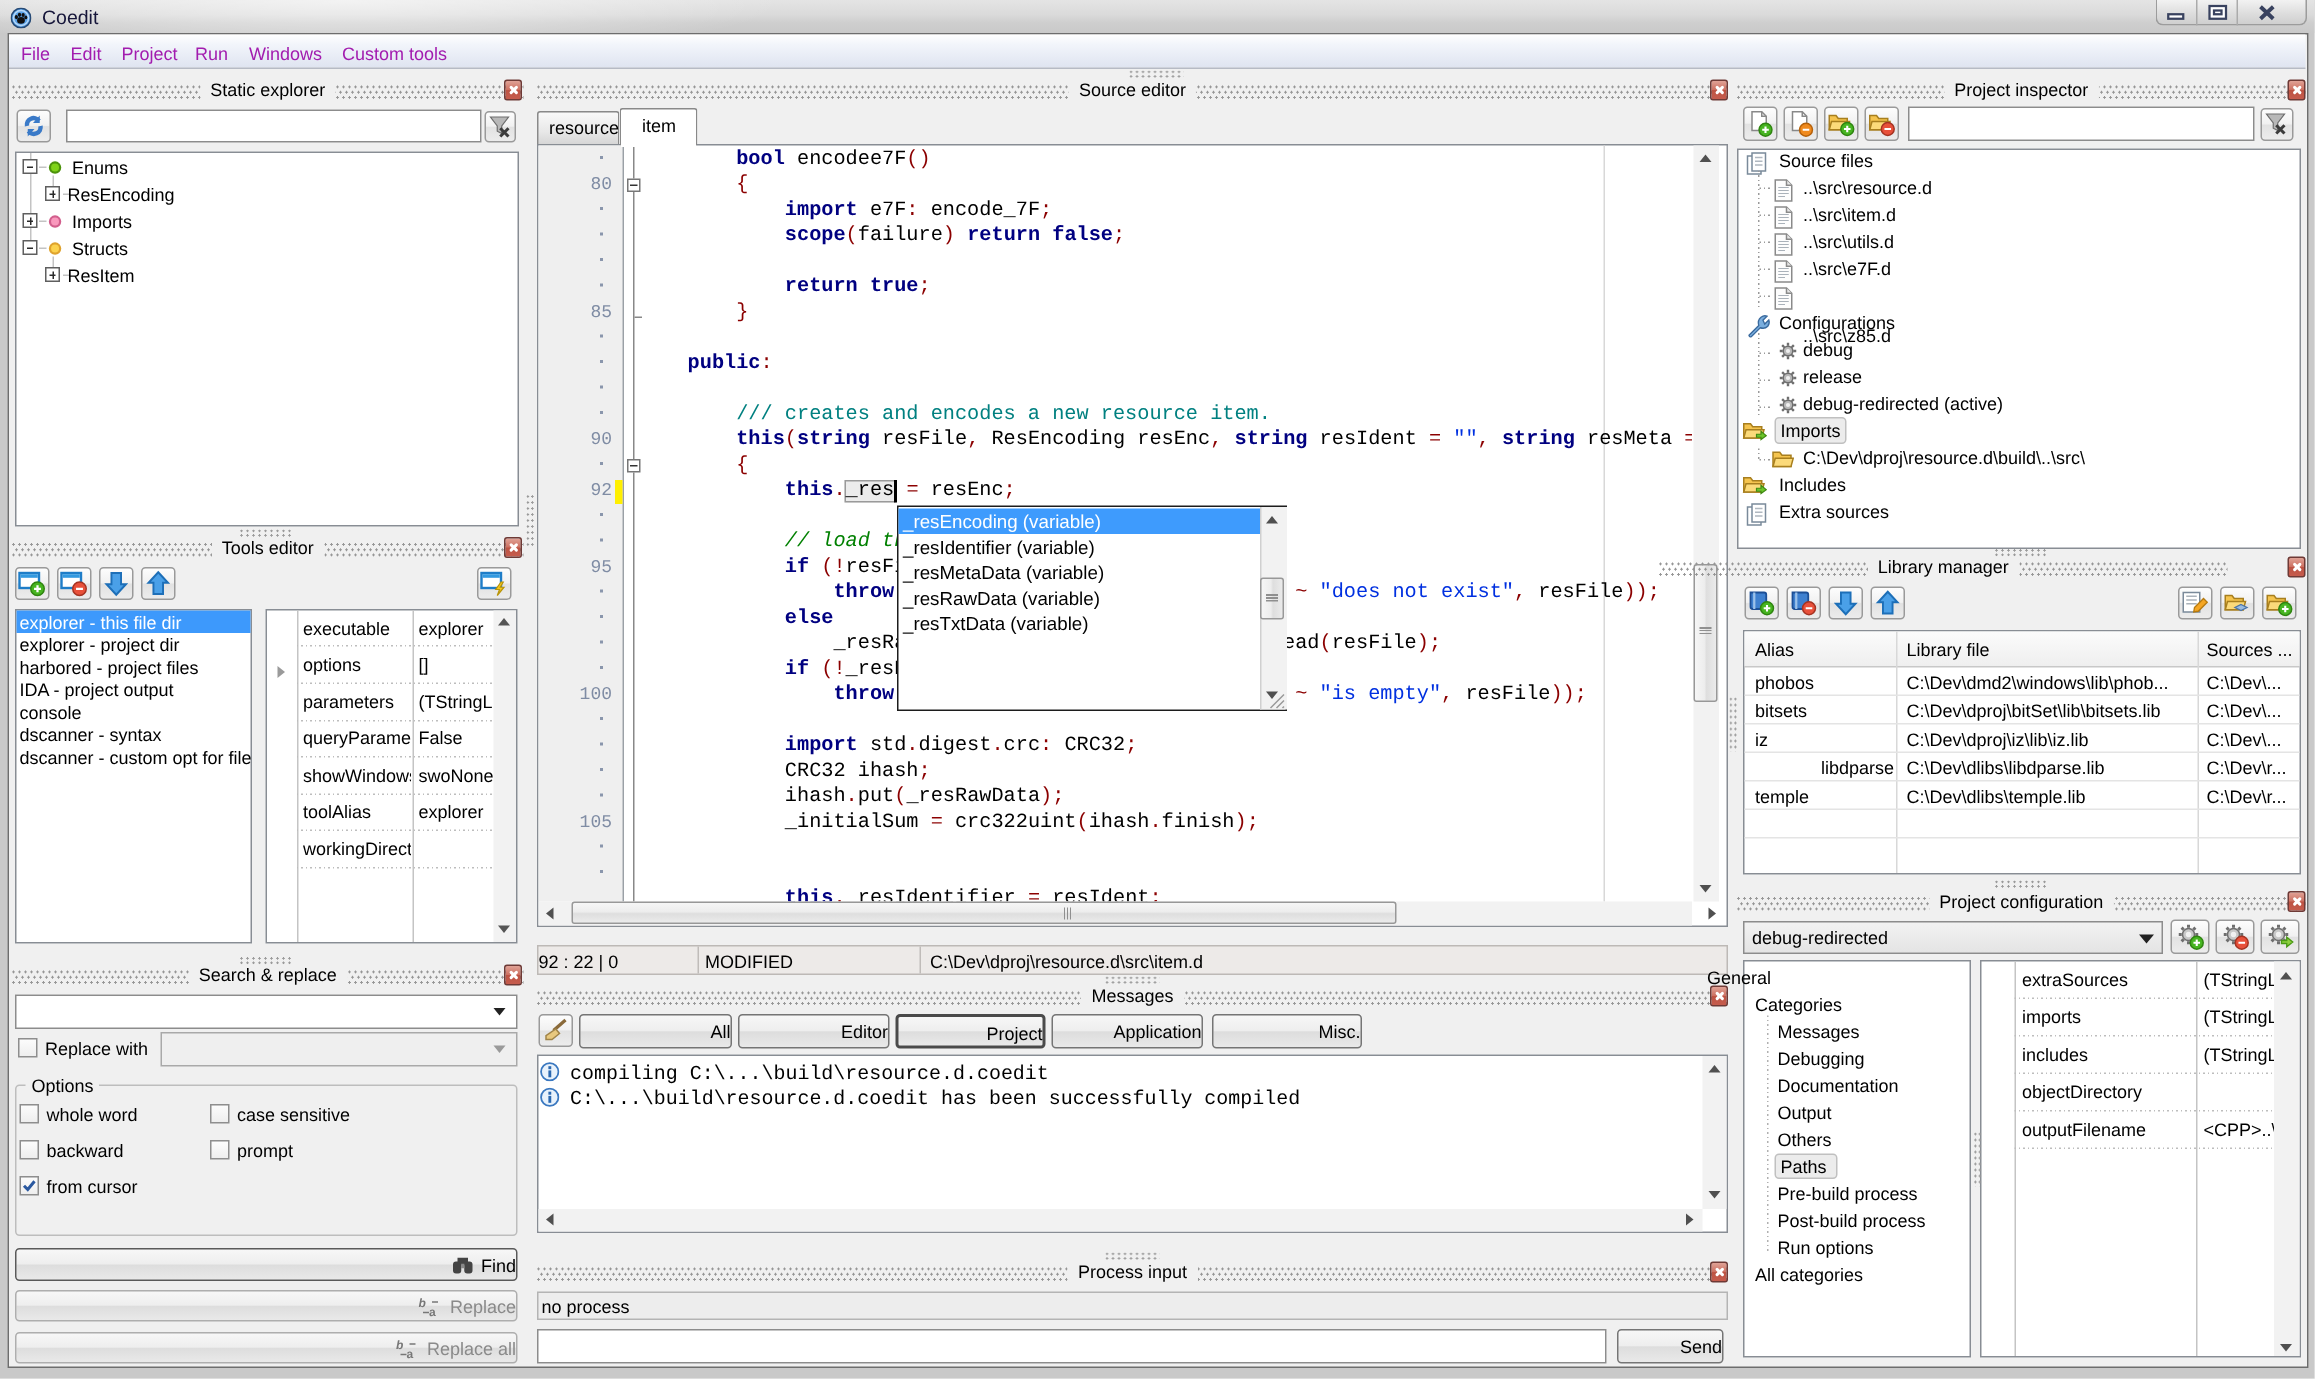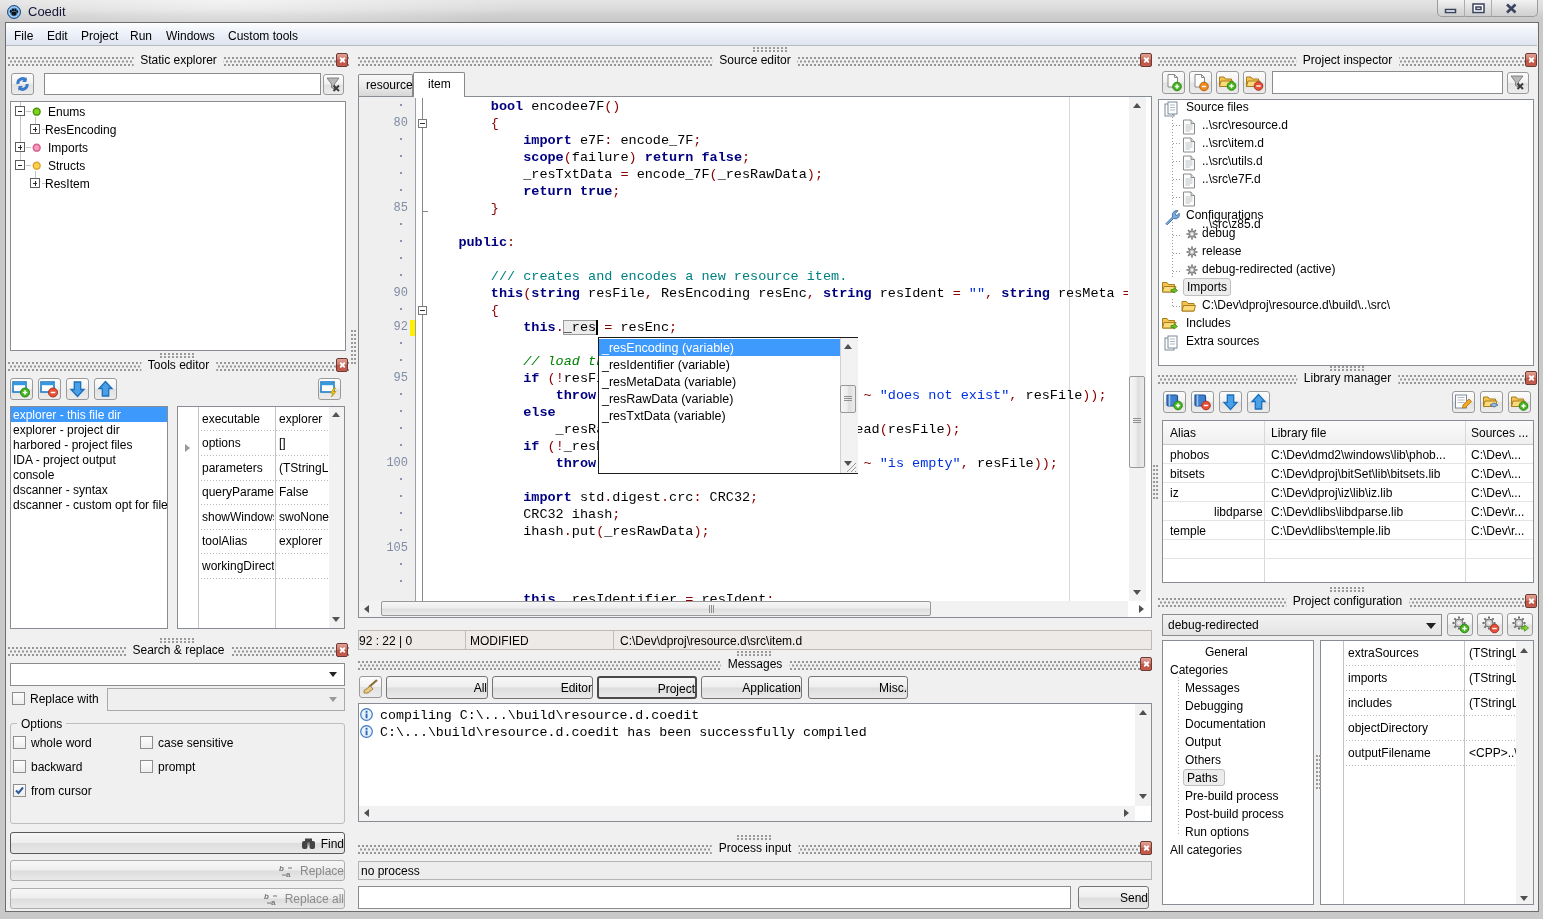--- a/index.html
+++ b/index.html
@@ -4,21 +4,21 @@
 html,body{margin:0;padding:0;}
 body{width:1543px;height:919px;position:relative;overflow:hidden;background:#c9c9c9;
   font-family:"Liberation Sans",sans-serif;font-size:12px;color:#000;}
 .abs{position:absolute;}
 
 #titlebar{left:0;top:0;width:1543px;height:22px;
   background:linear-gradient(180deg,#e4e4e4 0%,#dadada 45%,#cecece 70%,#c9c9c9 100%);}
 #titleshine{left:0;top:0;width:700px;height:22px;background:radial-gradient(ellipse 420px 55px at 230px 0px,rgba(255,255,255,0.55),rgba(255,255,255,0) 70%);}
 #client{left:5px;top:22px;width:1534px;height:890px;background:#f0f0f0;border:1px solid #6d6d6d;box-sizing:border-box;}
 #menubar{left:6px;top:23px;width:1531px;height:23px;background:linear-gradient(180deg,#ffffff,#f2f5fb 30%,#dfe4f0 100%);border-bottom:1px solid #b6bac4;box-sizing:border-box;}
-.menuitem{position:absolute;top:29px;font-size:12px;color:#000000;}
+.menuitem{position:absolute;top:29px;font-size:12px;color:#a21caf;}
 
 .ptitle{position:absolute;height:14px;background-image:radial-gradient(circle at 1px 1px,#969696 0.8px,rgba(0,0,0,0) 0.8px),radial-gradient(circle at 1px 1px,#969696 0.8px,rgba(0,0,0,0) 0.8px);background-size:4px 7px,4px 14px;background-position:0 4px,2px 7.5px;}
 .ptitle span{position:absolute;top:0px;left:50%;transform:translateX(-50%);background:#f0f0f0;padding:0 7px;font-size:12px;line-height:14px;white-space:nowrap;}
 .xbtn{position:absolute;width:12px;height:14px;border:1px solid #6e3a36;border-radius:2px;background:linear-gradient(180deg,#e0a296,#cd7162 48%,#bd5343 52%,#c65c4d);box-sizing:border-box;}
 .xbtn:before{content:"";position:absolute;left:1.5px;top:5px;width:7px;height:2px;background:#fff;transform:rotate(45deg);border-radius:1px;}
 .xbtn:after{content:"";position:absolute;left:1.5px;top:5px;width:7px;height:2px;background:#fff;transform:rotate(-45deg);border-radius:1px;}
 
 .tbtn{position:absolute;width:23px;height:22px;border:1px solid #9a9a9a;border-radius:3px;box-sizing:border-box;
   background:linear-gradient(180deg,#fdfdfd,#f1f1f1 48%,#e2e2e2 52%,#ececec);}
 
@@ -321,38 +321,38 @@
 <div class="abs" style="left:420px;top:123px;width:5px;height:1px;background:#333;"></div>
 <div class="abs" style="left:418px;top:306px;width:9px;height:9px;border:1px solid #777;background:#fff;box-sizing:border-box;"></div>
 <div class="abs" style="left:420px;top:310px;width:5px;height:1px;background:#333;"></div>
 <div class="abs" style="left:423px;top:211px;width:5px;height:1px;background:#888;"></div>
 <div class="abs" style="left:359px;top:97px;width:769px;height:504px;overflow:hidden;">
 <div style="position:absolute;left:204px;top:223px;width:34px;height:15px;background:#ececec;border:1px solid #9a9a9a;box-sizing:border-box;"></div>
 <div class="cl" style="top:1px;">        <b>bool</b> encodee7F<i>()</i></div>
 <div class="cl" style="top:18px;">        <i>{</i></div>
 <div class="cl" style="top:35px;">            <b>import</b> e7F<i>:</i> encode_7F<i>;</i></div>
 <div class="cl" style="top:52px;">            <b>scope</b><i>(</i>failure<i>)</i> <b>return</b> <b>false</b><i>;</i></div>
-<div class="cl" style="top:69px;">            _resTxtData <i>=</i> encode_7F<i>(</i>_resRawData<i>);</i></div>
 <div class="cl" style="top:86px;">            <b>return</b> <b>true</b><i>;</i></div>
 <div class="cl" style="top:103px;">        <i>}</i></div>
 <div class="cl" style="top:137px;">    <b>public</b><i>:</i></div>
 <div class="cl" style="top:188px;">        <b>this</b><i>(</i><b>string</b> resFile<i>,</i> ResEncoding resEnc<i>,</i> <b>string</b> resIdent <i>=</i> <s>""</s><i>,</i> <b>string</b> resMeta <i>=</i> </div>
 <div class="cl" style="top:171px;">        <em>/// creates and encodes a new resource item.</em></div>
 <div class="cl" style="top:205px;">        <i>{</i></div>
 <div class="cl" style="top:222px;">            <b>this</b><i>.</i>_res <i>=</i> resEnc<i>;</i></div>
 <div class="cl" style="top:256px;">            <var>// load the file</var></div>
 <div class="cl" style="top:273px;">            <b>if</b> <i>(!</i>resFile<i>.</i>exists<i>)</i></div>
 <div class="cl" style="top:290px;">                <b>throw</b>                                 <i>~</i> <s>"does not exist"</s><i>,</i> resFile<i>));</i></div>
 <div class="cl" style="top:307px;">            <b>else</b></div>
 <div class="cl" style="top:324px;">                _resRawData                         read<i>(</i>resFile<i>);</i></div>
 <div class="cl" style="top:341px;">            <b>if</b> <i>(!</i>_resRawData<i>.</i>length<i>)</i></div>
 <div class="cl" style="top:358px;">                <b>throw</b>                                 <i>~</i> <s>"is empty"</s><i>,</i> resFile<i>));</i></div>
 <div class="cl" style="top:392px;">            <b>import</b> std<i>.</i>digest<i>.</i>crc<i>:</i> CRC32<i>;</i></div>
 <div class="cl" style="top:409px;">            CRC32 ihash<i>;</i></div>
 <div class="cl" style="top:426px;">            ihash<i>.</i>put<i>(</i>_resRawData<i>);</i></div>
+<div class="cl" style="top:443px;">            _initialSum <i>=</i> crc322uint<i>(</i>ihash<i>.</i>finish<i>);</i></div>
 <div class="cl" style="top:494px;">            <b>this</b><i>.</i>_resIdentifier <i>=</i> resIdent<i>;</i></div>
 <div style="position:absolute;left:237px;top:223px;width:2px;height:15px;background:#000;"></div>
 </div>
 
 <div class="sbtrack" style="left:1129px;top:97px;width:17px;height:504px;"></div>
 <div class="arr" style="left:1133px;top:103px;border-left:4.5px solid transparent;border-right:4.5px solid transparent;border-bottom:5px solid #505050;"></div>
 <div class="arr" style="left:1133px;top:590px;border-left:4.5px solid transparent;border-right:4.5px solid transparent;border-top:5px solid #505050;"></div>
 <div class="sbthumbv" style="left:1129px;top:376px;width:16px;height:92px;"></div>
 <div class="grip3v" style="left:1133px;top:418px;"></div>
 
@@ -567,21 +567,21 @@
 <div class="abs" style="left:1173px;top:179px;width:7px;height:1px;background:repeating-linear-gradient(90deg,#9a9a9a 0 1px,transparent 1px 3px);"></div>
 <div class="abs" style="left:1173px;top:197px;width:7px;height:1px;background:repeating-linear-gradient(90deg,#9a9a9a 0 1px,transparent 1px 3px);"></div>
 <div class="abs" style="left:1172px;top:222px;width:1px;height:56px;background:repeating-linear-gradient(180deg,#9a9a9a 0 1px,transparent 1px 3px);"></div>
 <div class="abs" style="left:1173px;top:235px;width:7px;height:1px;background:repeating-linear-gradient(90deg,#9a9a9a 0 1px,transparent 1px 3px);"></div>
 <div class="abs" style="left:1173px;top:253px;width:7px;height:1px;background:repeating-linear-gradient(90deg,#9a9a9a 0 1px,transparent 1px 3px);"></div>
 <div class="abs" style="left:1173px;top:271px;width:7px;height:1px;background:repeating-linear-gradient(90deg,#9a9a9a 0 1px,transparent 1px 3px);"></div>
 <div class="abs" style="left:1172px;top:299px;width:1px;height:8px;background:repeating-linear-gradient(180deg,#9a9a9a 0 1px,transparent 1px 3px);"></div>
 <div class="abs" style="left:1173px;top:306px;width:7px;height:1px;background:repeating-linear-gradient(90deg,#9a9a9a 0 1px,transparent 1px 3px);"></div>
 <div class="sgriph" style="left:1330px;top:366px;"></div>
 
-<div class="ptitle" style="left:1158px;top:371px;width:379px;">
+<div class="ptitle" style="left:1106px;top:371px;width:379px;">
     <span>Library manager</span>
   </div>
 <div class="xbtn" style="left:1525px;top:371px;"></div>
 <div class="tbtn" style="left:1163px;top:391px;"></div>
 <div class="tbtn" style="left:1191px;top:391px;"></div>
 <div class="tbtn" style="left:1219px;top:391px;"></div>
 <div class="tbtn" style="left:1247px;top:391px;"></div>
 <div class="tbtn" style="left:1452px;top:391px;"></div>
 <div class="tbtn" style="left:1480px;top:391px;"></div>
 <div class="tbtn" style="left:1508px;top:391px;"></div>
@@ -681,21 +681,21 @@
 <svg class="abs" style="left:1511px;top:615px" width="19" height="19" viewBox="0 0 19 19">
  <circle cx="8" cy="8" r="4" fill="#c8c8c8" stroke="#6e6e6e"></circle>
     <circle cx="8" cy="8" r="1.8" fill="#f0f0f0"></circle>
  <g stroke="#6e6e6e" stroke-width="2">
       <path d="M8 1.5 L 8 3.5 M 8 12.5 L 8 14.5 M 1.5 8 L 3.5 8 M 12.5 8 L 14.5 8 M 3.4 3.4 L 4.8 4.8 M 11.2 11.2 L 12.6 12.6 M 12.6 3.4 L 11.2 4.8 M 4.8 11.2 L 3.4 12.6"></path>
     </g>
  <path d="M10 12 L 13.5 12 L 13.5 9.8 L 17.5 13 L 13.5 16.2 L 13.5 14 L 10 14 Z" fill="#8ed13f" stroke="#4a9a15" stroke-width="0.9"></path>
 </svg>
 
 <div class="wbox" style="left:1162px;top:640px;width:152px;height:265px;"></div>
-<div class="titem" style="left:1205px;top:645px;">General</div>
+<div class="titem" style="left:1138px;top:645px;">General</div>
 <div class="titem" style="left:1170px;top:663px;">Categories</div>
 <div class="titem" style="left:1185px;top:681px;">Messages</div>
 <div class="titem" style="left:1185px;top:699px;">Debugging</div>
 <div class="titem" style="left:1185px;top:717px;">Documentation</div>
 <div class="titem" style="left:1185px;top:735px;">Output</div>
 <div class="titem" style="left:1185px;top:753px;">Others</div>
 <div class="abs" style="left:1183px;top:769px;width:42px;height:17px;background:#ececec;border:1px solid #c0c0c0;border-radius:3px;box-sizing:border-box;"></div>
 <div class="titem" style="left:1187px;top:771px;">Paths</div>
 <div class="titem" style="left:1185px;top:789px;">Pre-build process</div>
 <div class="titem" style="left:1185px;top:807px;">Post-build process</div>

